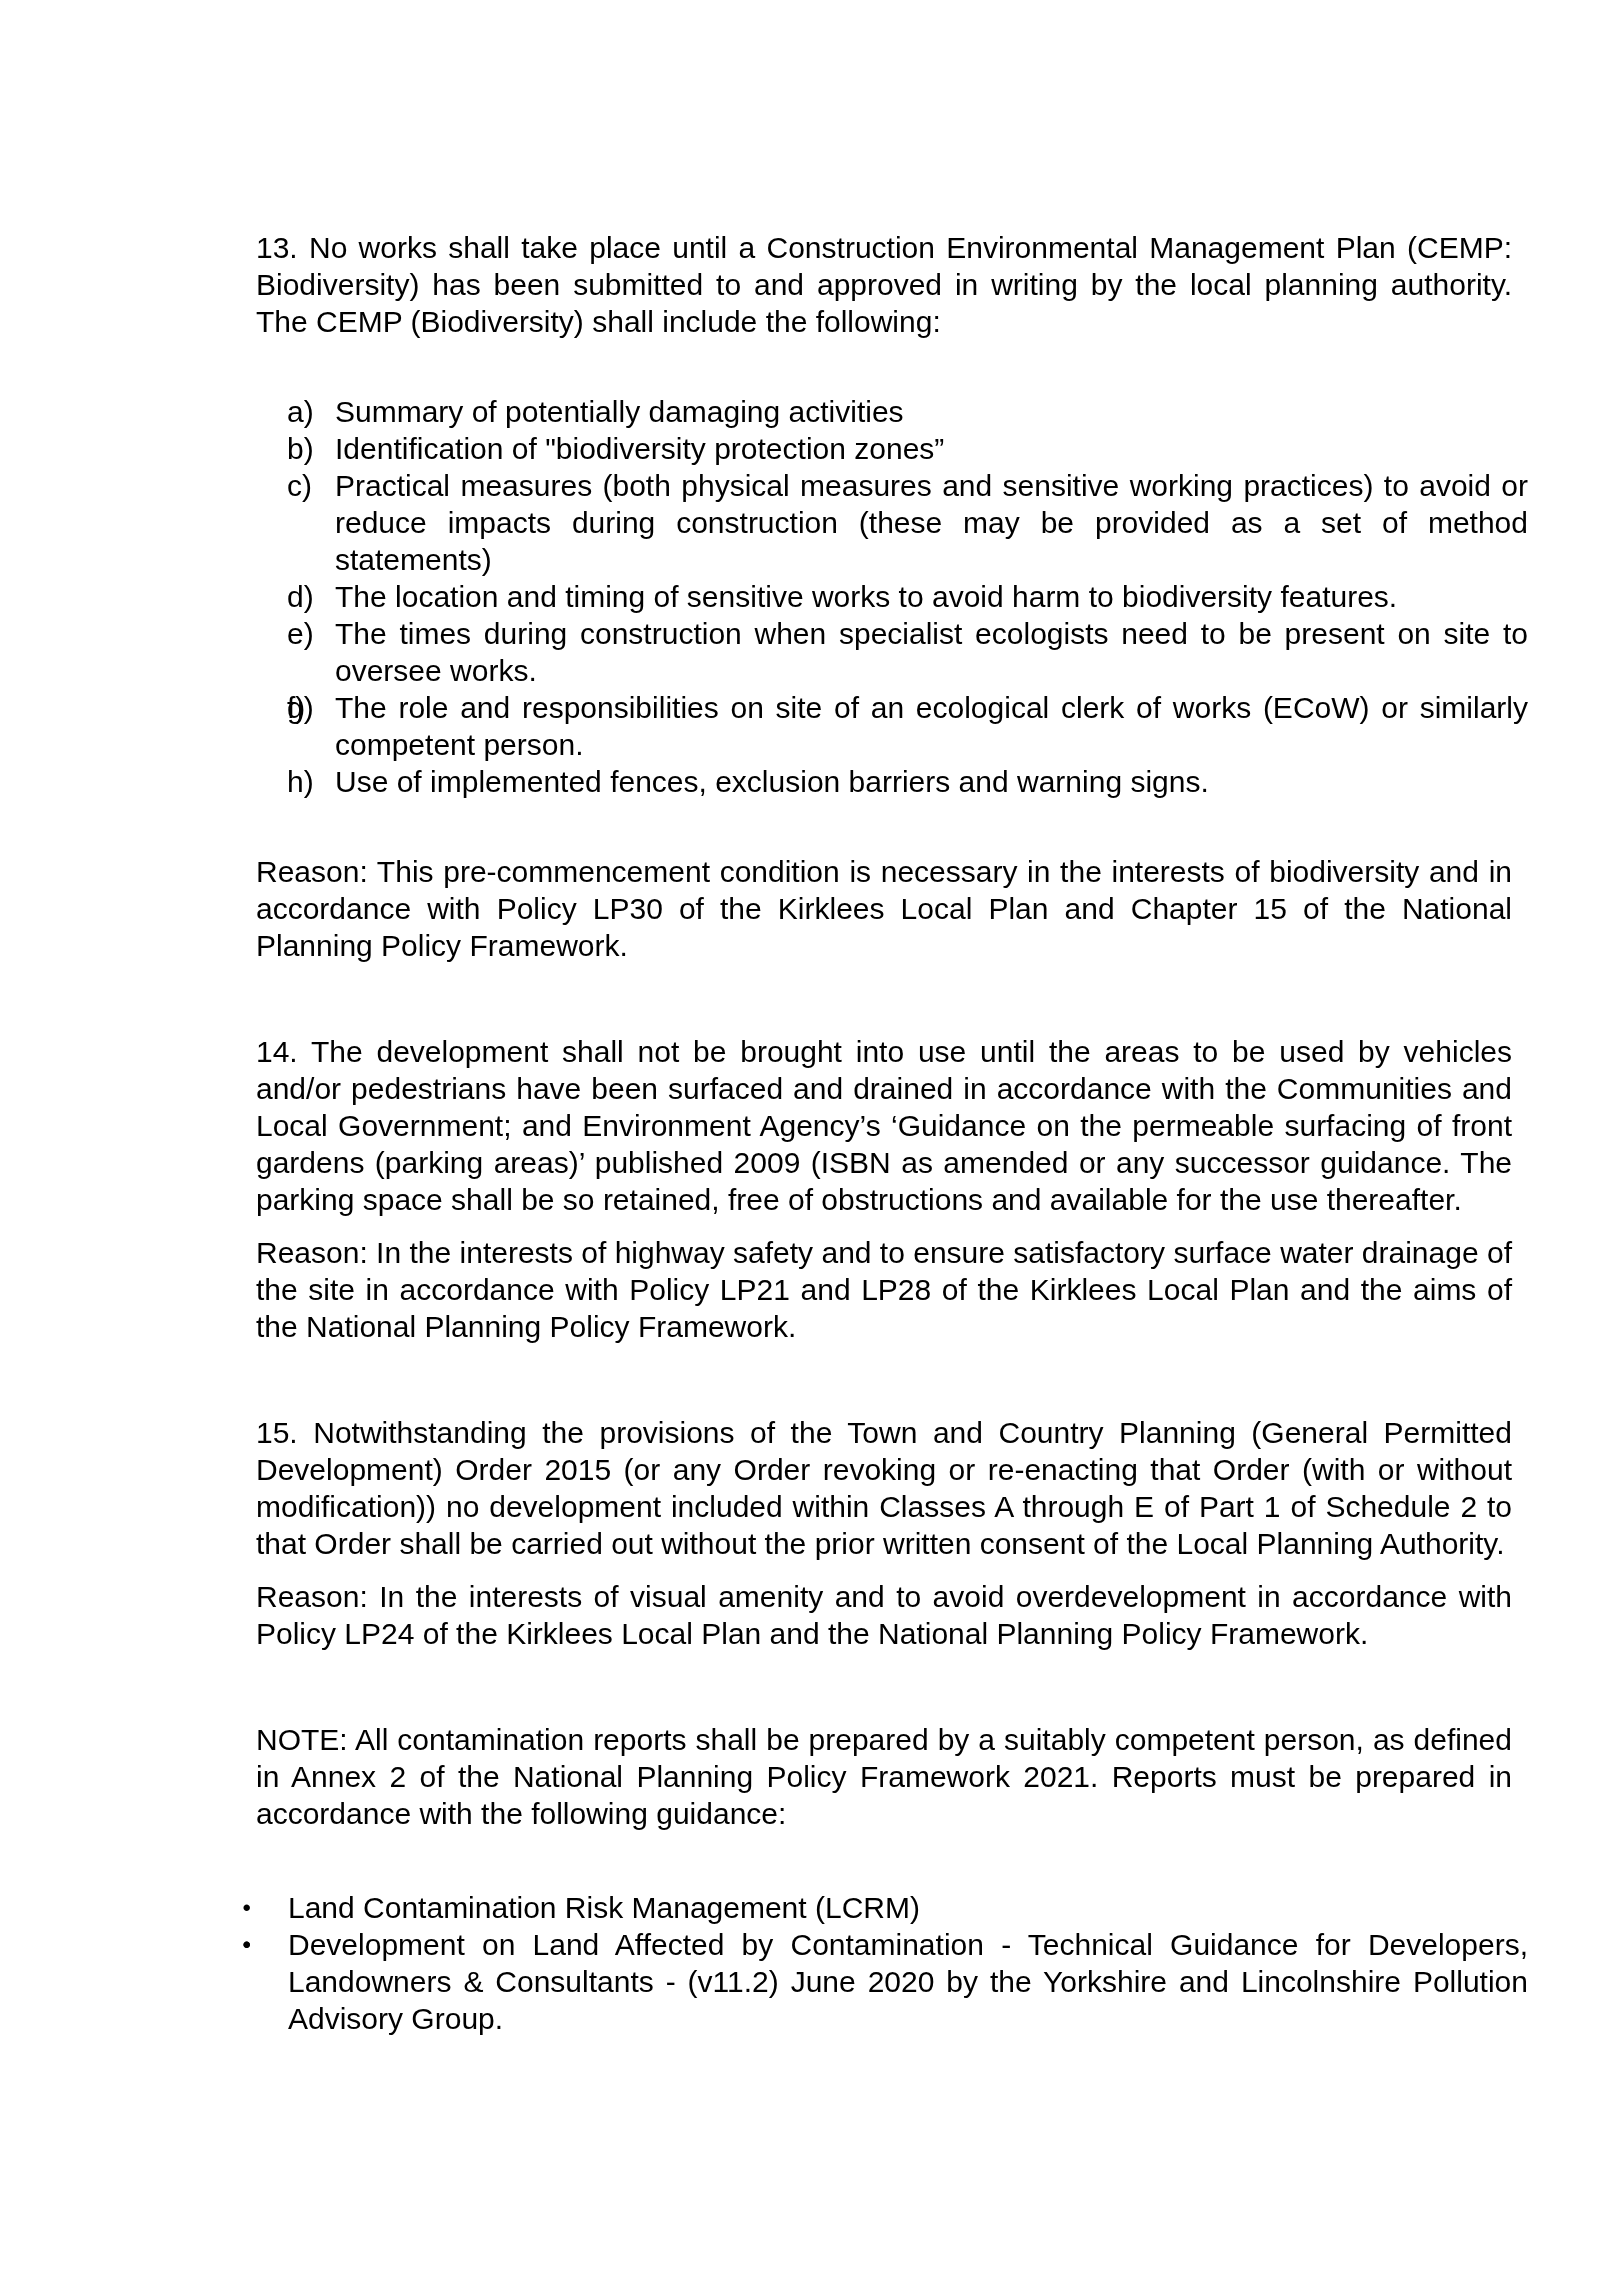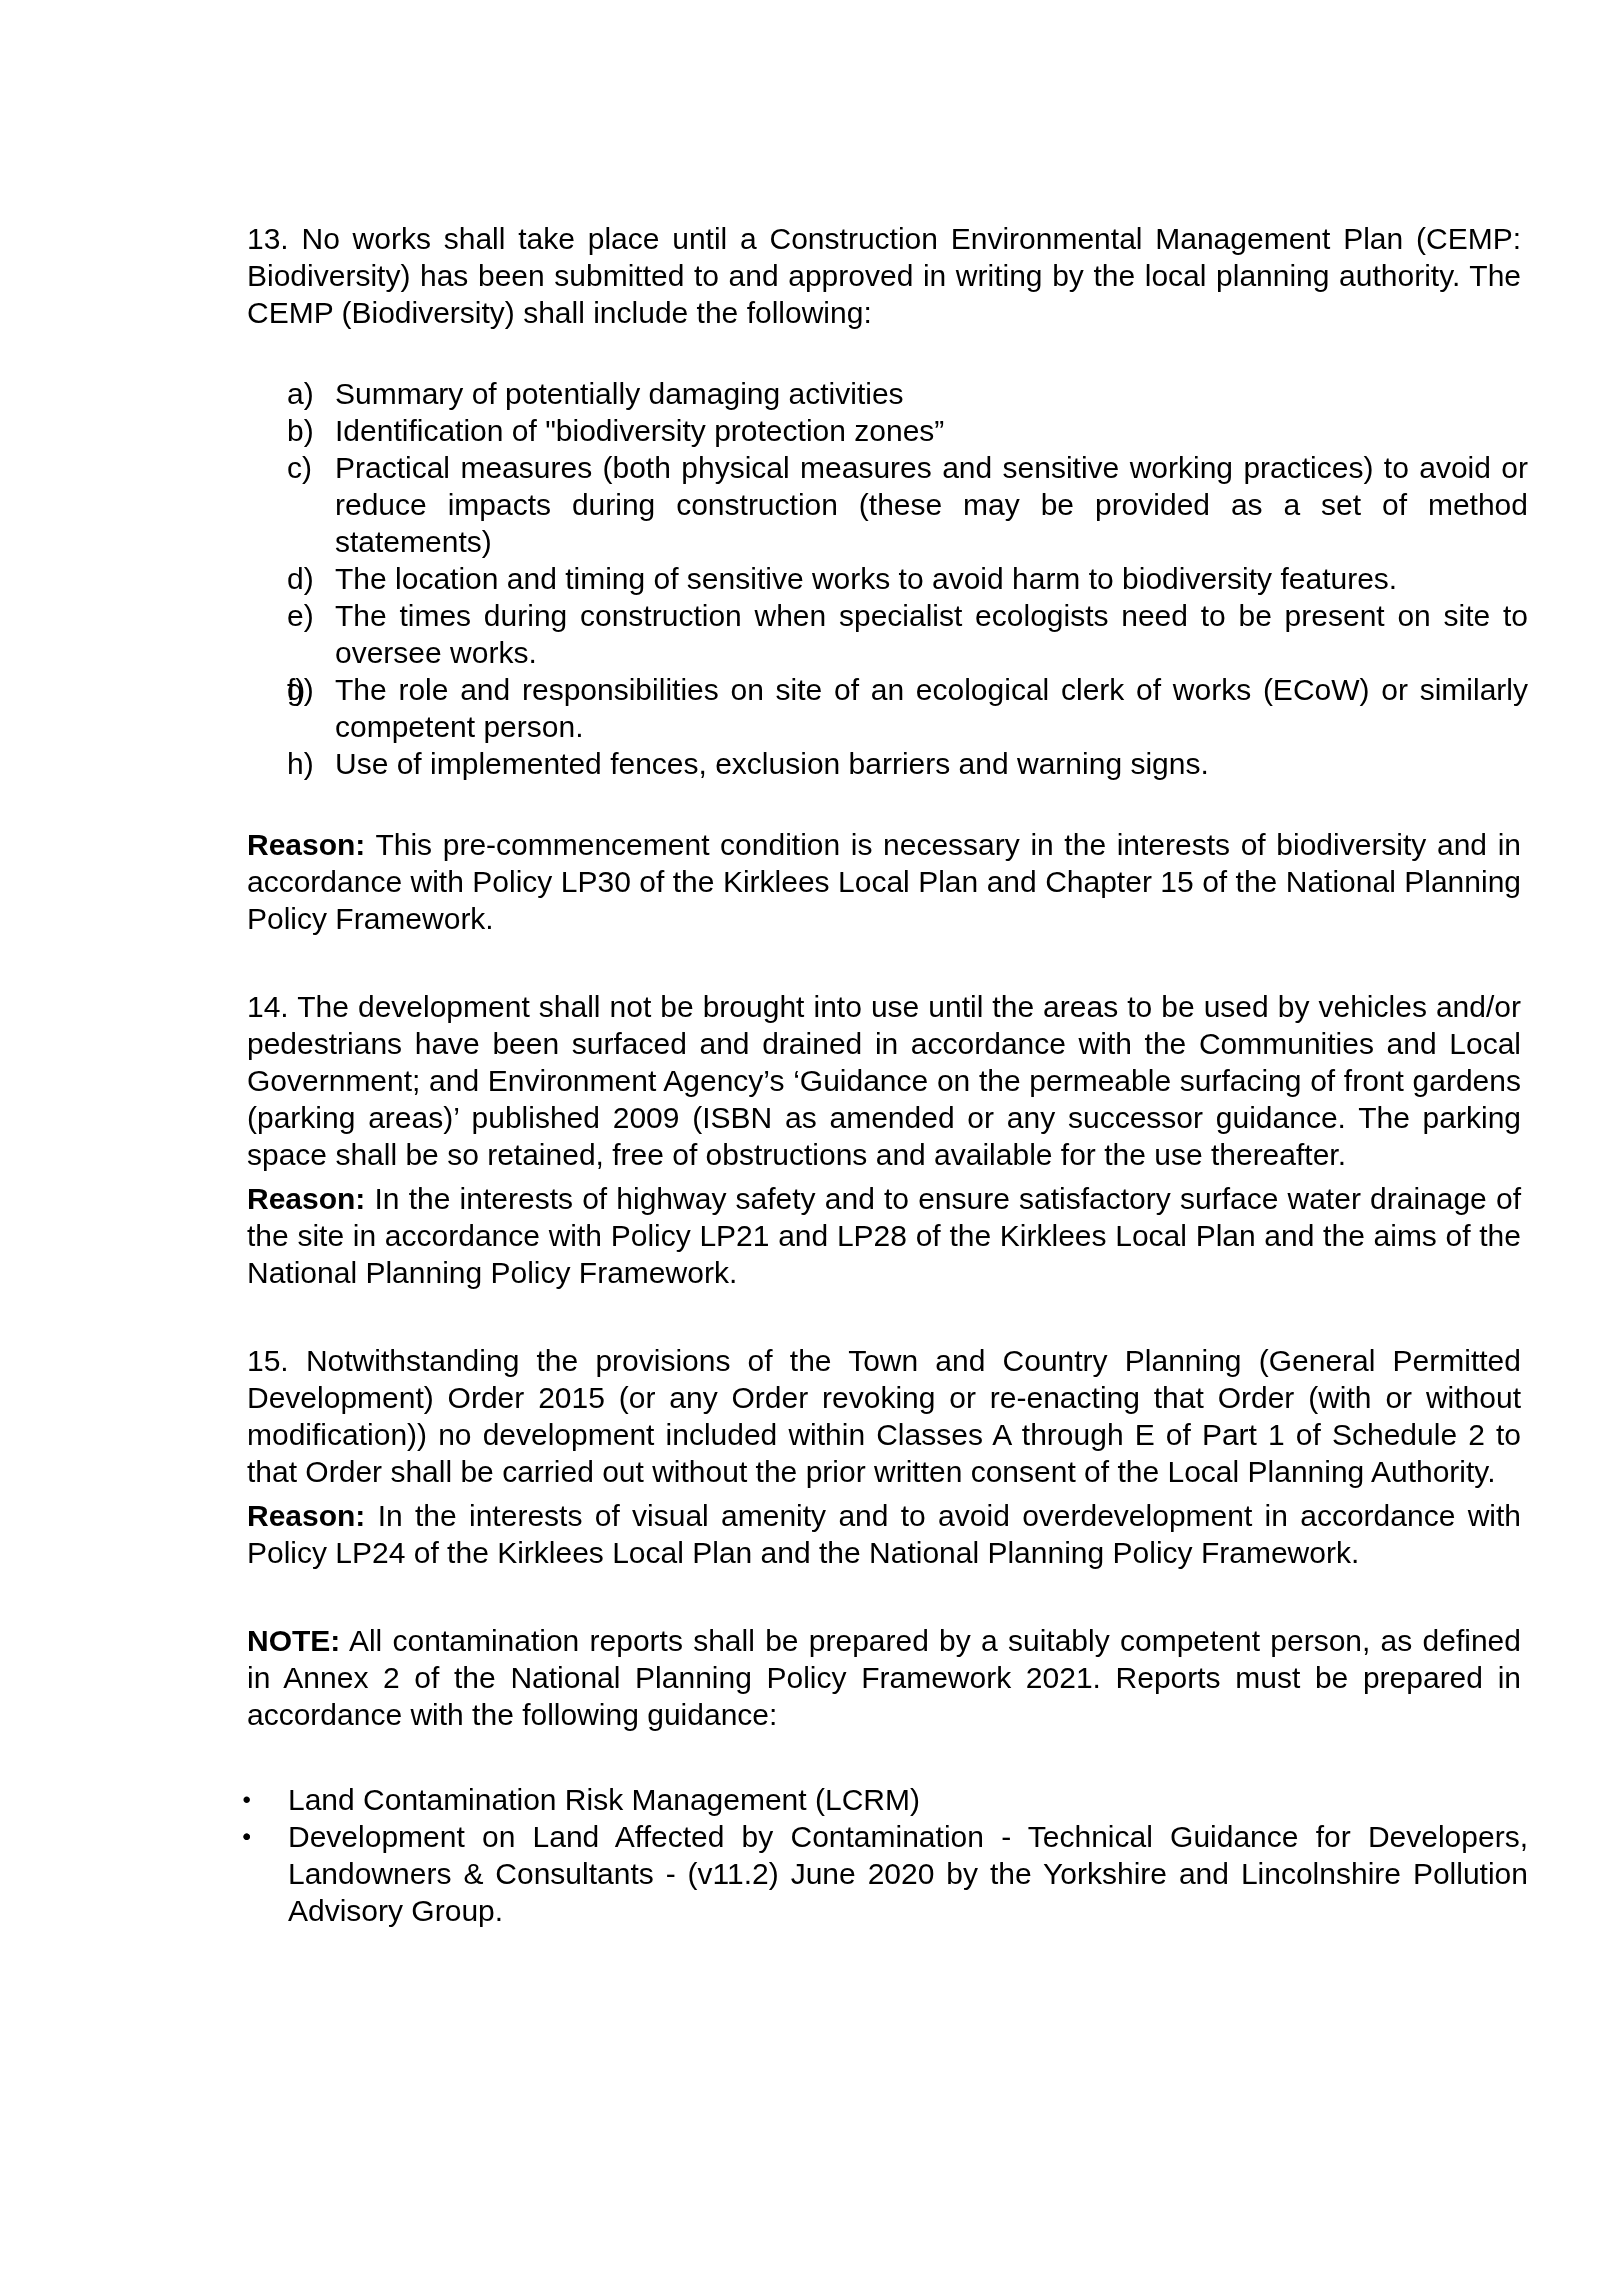--- a/index.html
+++ b/index.html
@@ -17,21 +17,21 @@
     }
     .page {
       position: absolute;
       left: 240px;
       top: 213px;
       width: 1288px;
       font-size: 30px;
       line-height: 37px;
     }
     .para {
-      margin: 7px;
+      margin: 16px;
       text-align: justify;
     }
     .gap {
       height: 37px;
     }
     .gap2 {
       height: 41px;
     }
     .list {
       margin: 0;
@@ -57,21 +57,21 @@
       position: relative;
       padding-left: 48px;
       text-align: justify;
     }
     .bullets .dot {
       position: absolute;
       left: 2.4px;
       top: 0;
       font-size: 24px;
     }
-    b { font-weight: bold; }
+    b { font-weight: normal; }
   </style>
 </head>
 <body>
 
 <div class="page">
 
   <p class="para">13. No works shall take place until a Construction Environmental Management Plan (CEMP: Biodiversity) has been submitted to and approved in writing by the local planning authority. The CEMP (Biodiversity) shall include the following:</p>
   <div class="gap"></div>
   <ul class="list">
     <li><span class="lbl">a)</span><span>Summary of potentially damaging activities</span></li>

